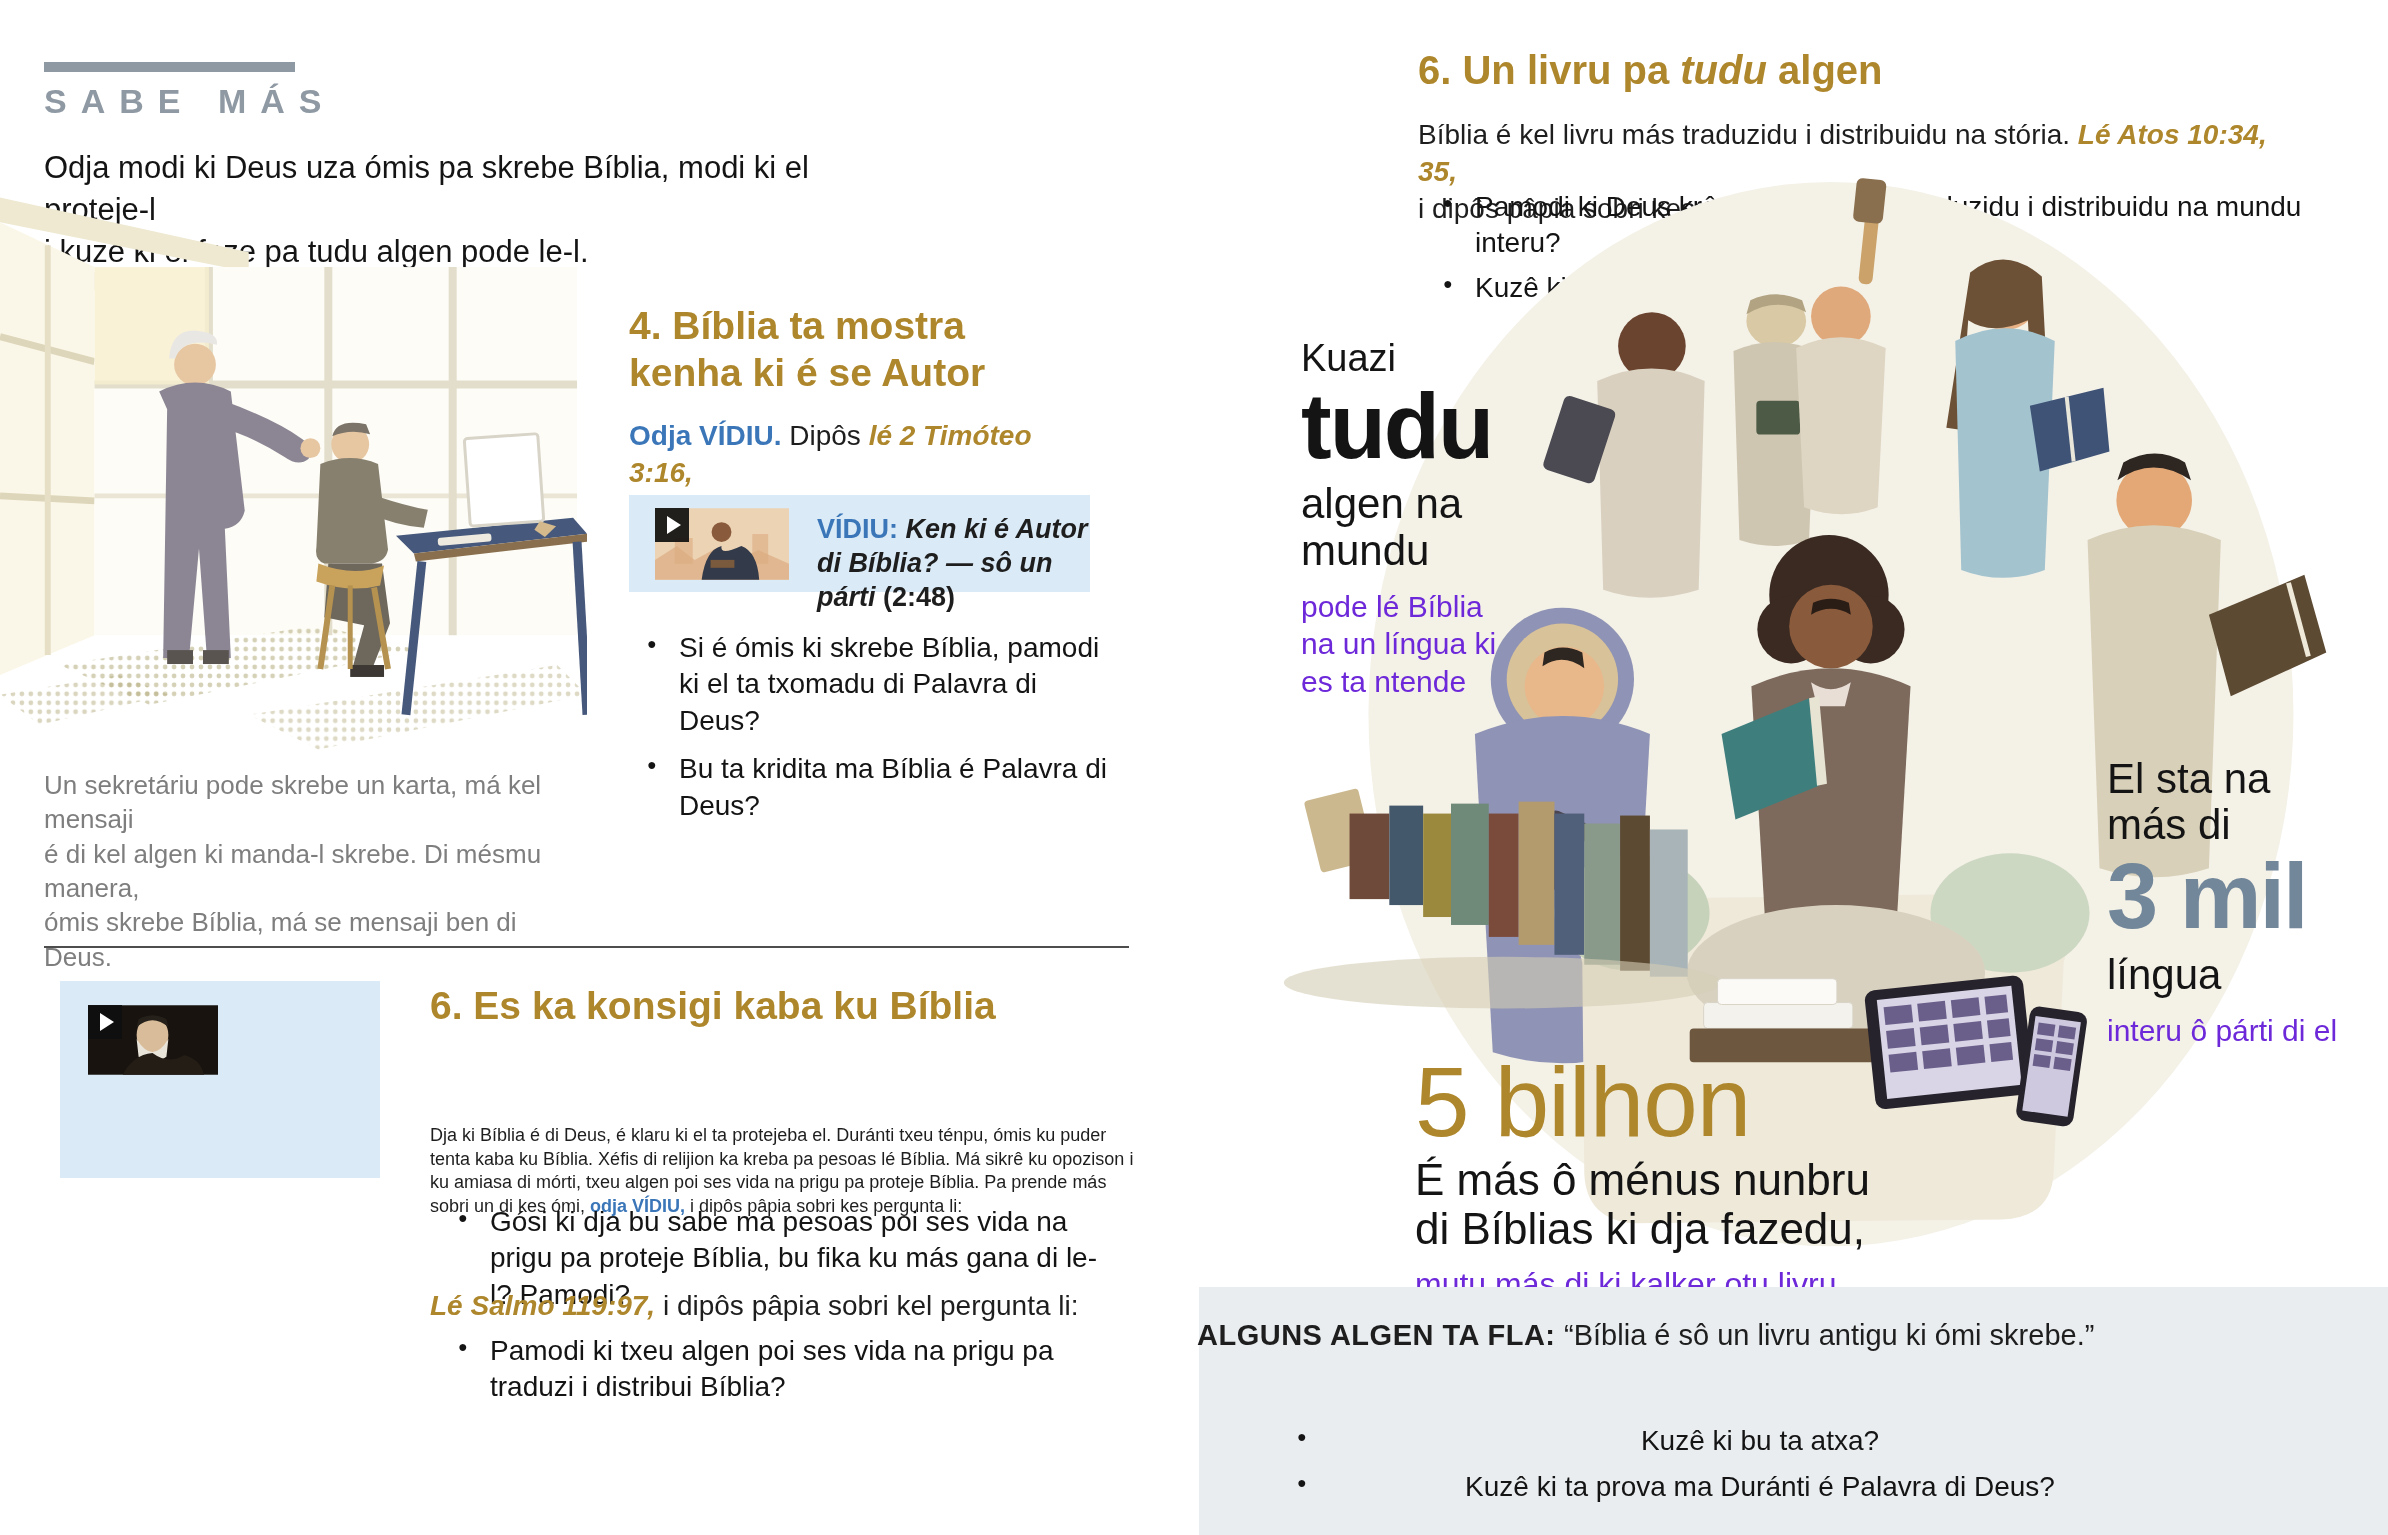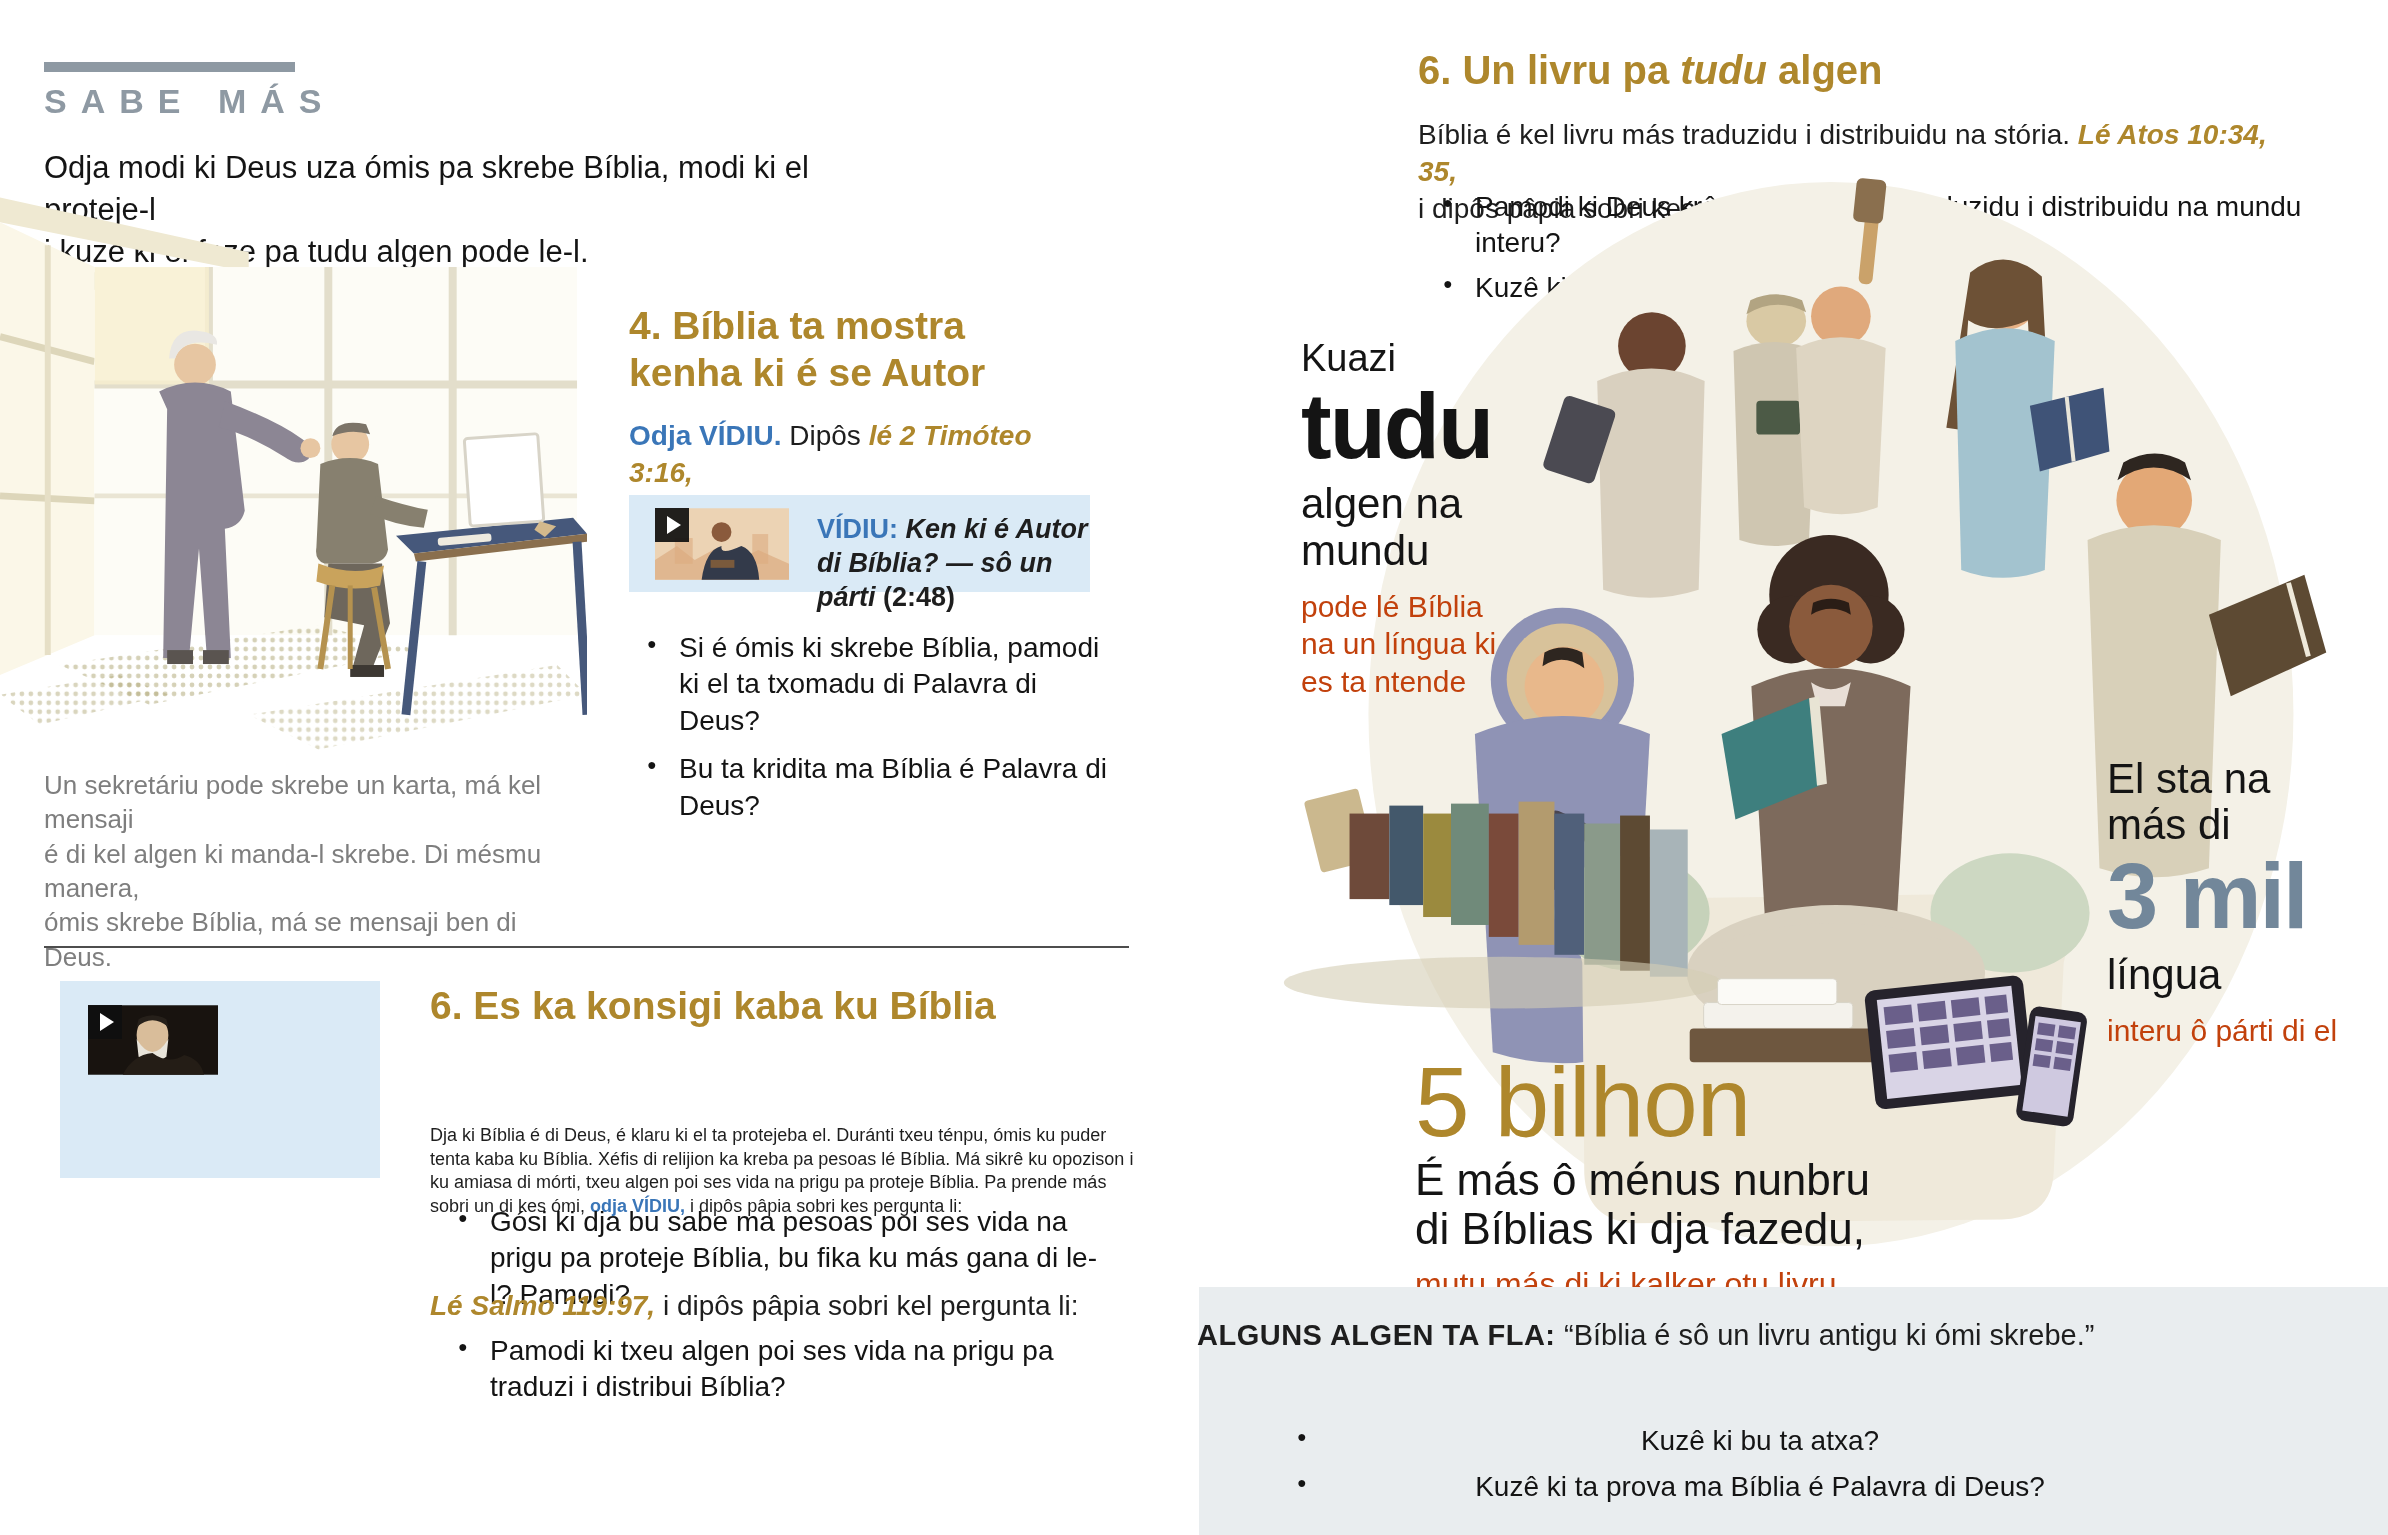--- a/index.html
+++ b/index.html
@@ -49,21 +49,21 @@
   .sec6-lead{left:1418px;top:117px;width:876px;font-size:28px;line-height:1.32;}
   .sec6-bullets{left:1441px;top:189px;width:925px;}
   .sec6-bullets li{margin-bottom:8px;}
   .reading-illu{left:1254px;top:177px;width:1134px;height:1114px;}
 
   .stat{position:absolute;}
   .stat1{left:1301px;top:338px;width:259px;}
   .stat-pre{font-size:38px;color:#141414;line-height:1.1;}
   .stat1-big{font-size:92px;font-weight:bold;color:#141414;line-height:1.02;letter-spacing:-2px;}
   .stat-mid{font-size:42px;color:#141414;line-height:1.12;white-space:pre-line;margin-top:6px;}
-  .stat-sub{font-size:30px;color:#c2410c;line-height:1.25;white-space:pre-line;margin-top:14px;}
+  .stat-sub{font-size:30px;color:#6d28d9;line-height:1.25;white-space:pre-line;margin-top:14px;}
   .stat2{left:2107px;top:756px;width:259px;}
   .stat2 .stat-pre{font-size:42px;white-space:pre-line;}
   .stat2-big{font-size:92px;font-weight:bold;color:#72879a;line-height:1.05;letter-spacing:-2px;}
   .stat3{left:1415px;top:1053px;width:697px;}
   .stat3-big{font-size:98px;font-weight:normal;color:#ae872c;line-height:1.0;letter-spacing:-1px;}
   .stat3 .stat-mid{font-size:44px;margin-top:4px;}
   .stat3 .stat-sub{font-size:32px;margin-top:10px;}
 
   .footer-box{left:1199px;top:1287px;width:1189px;height:249px;background:#e9edef;}
   .footer-line{left:1197px;top:1319px;width:1055px;font-size:29px;}
@@ -332,15 +332,15 @@
 di Bíblias ki dja fazedu,</div>
   <div class="stat-sub">mutu más di ki kalker otu livru</div>
 </div>
 
 <div class="abs footer-box"></div>
 <div class="abs footer-line">
   <span class="footer-label">ALGUNS ALGEN TA FLA: </span><span>“Bíblia é sô un livru antigu ki ómi skrebe.”</span>
 </div>
 <ul class="abs bullets footer-bullets">
   <li>Kuzê ki bu ta atxa?</li>
-  <li>Kuzê ki ta prova ma Bíblia é Palavra di Deus?</li>
+  <li>Kuzê ki ta prova ma Duránti é Palavra di Deus?</li>
 </ul>
 
 
 </body></html>

